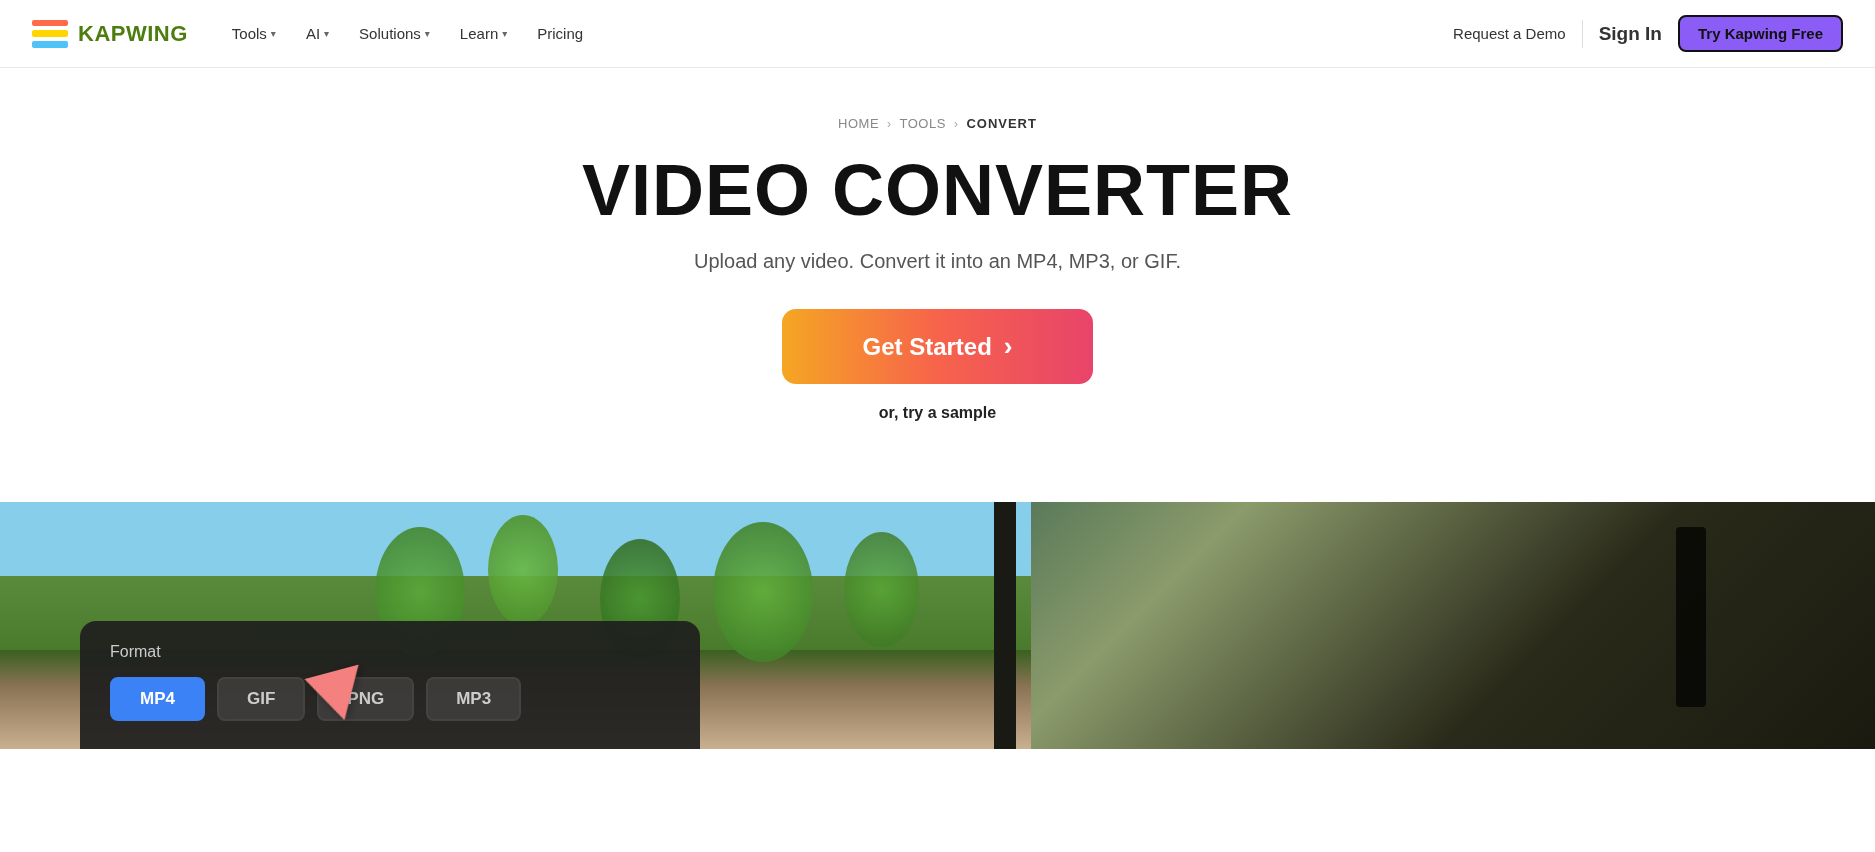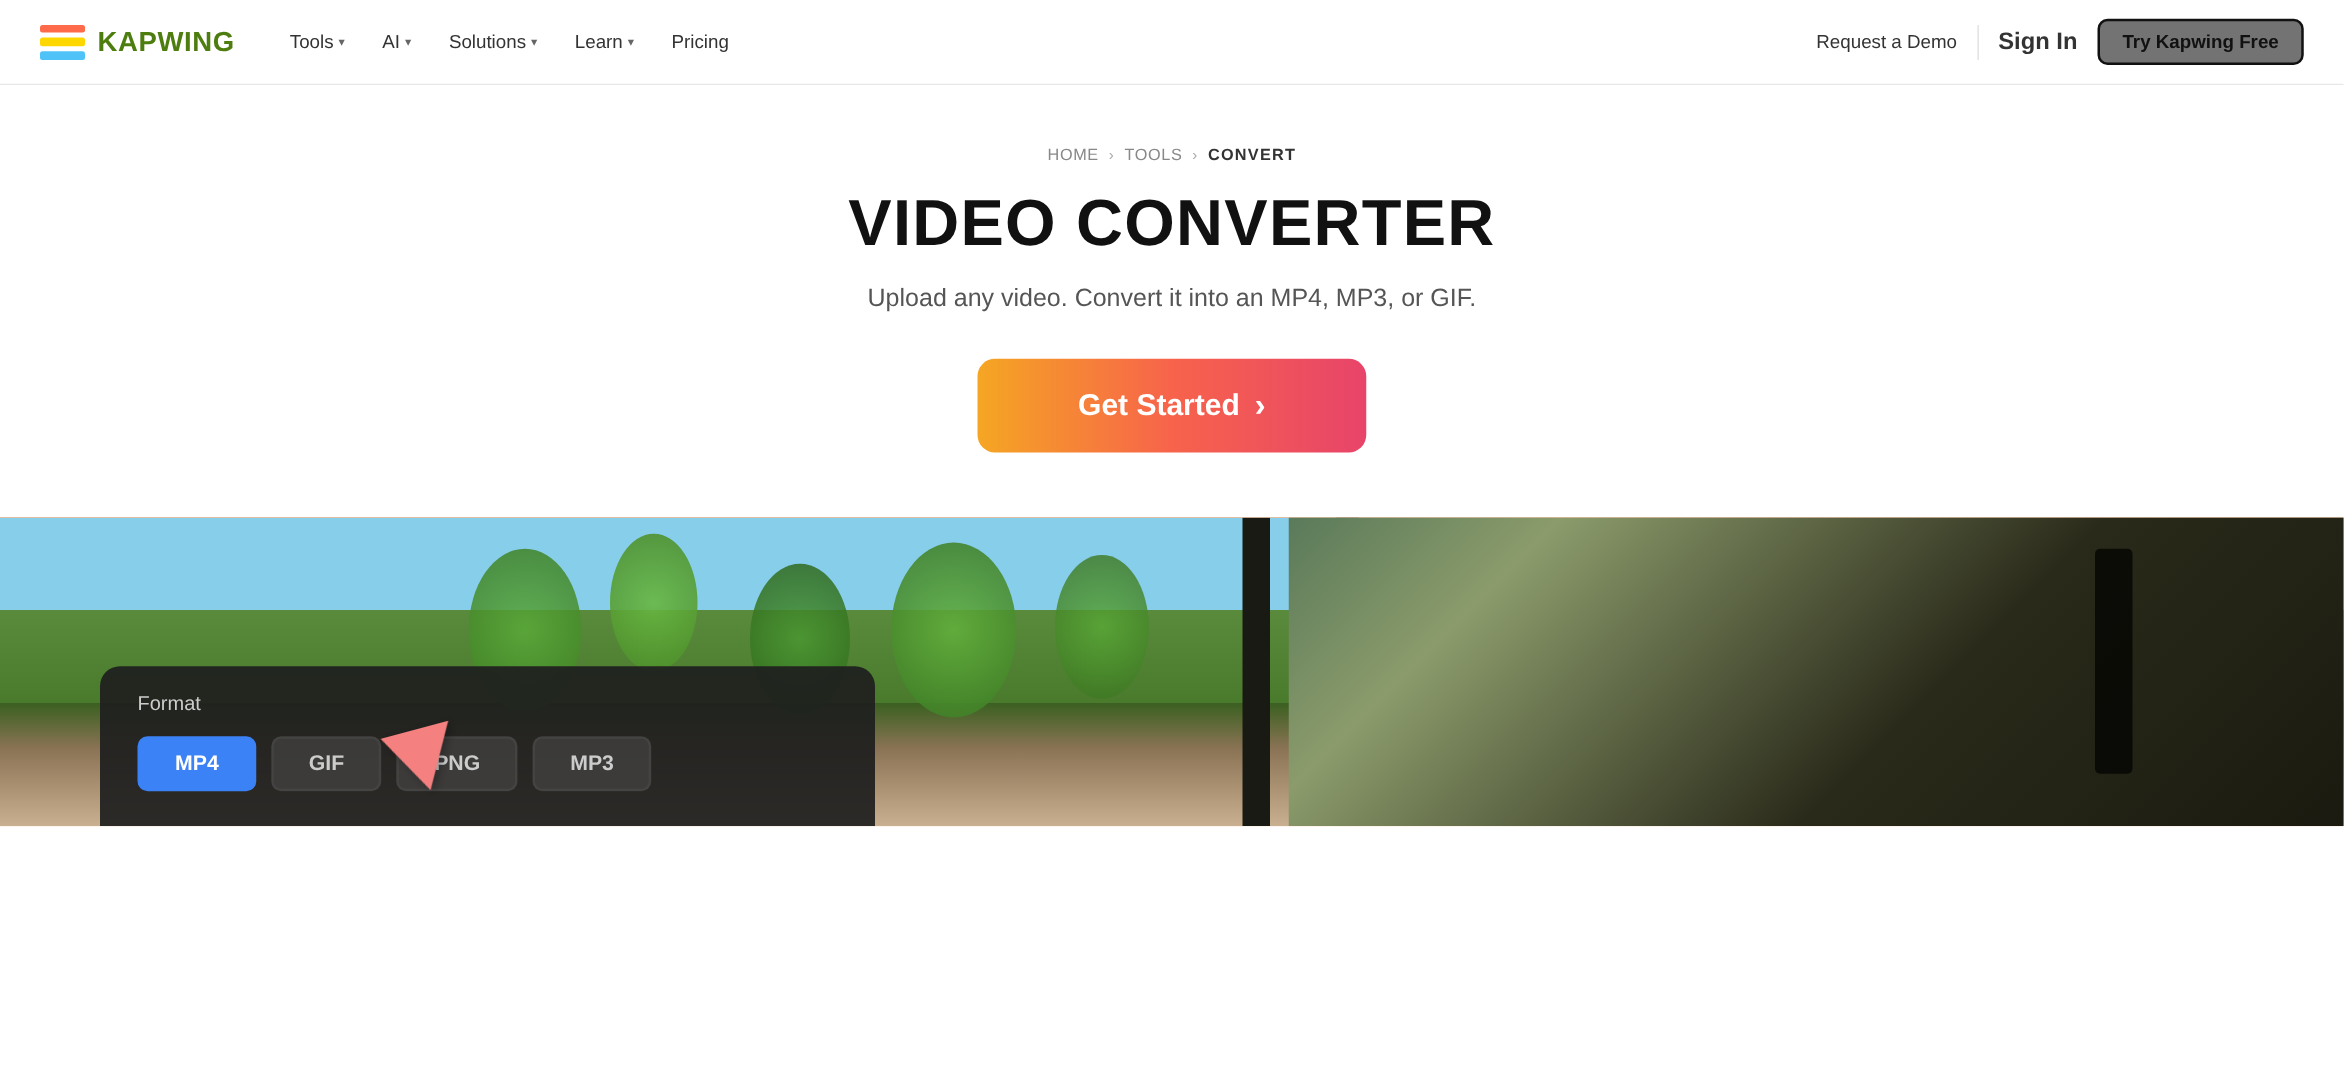--- a/index.html
+++ b/index.html
@@ -26,37 +26,37 @@
     }
     .nav-link .chevron { font-size: 10px; color: #666; }
     .nav-right { display: flex; align-items: center; gap: 16px; margin-left: 44px; }
     .nav-divider { width: 1px; height: 28px; background: #ddd; }
     .btn-demo { font-size: 15px; font-weight: 500; color: #333; text-decoration: none; cursor: pointer; }
     .btn-signin { font-size: 19px; font-weight: 700; color: #333; text-decoration: none; cursor: pointer; }
     .btn-try {
       font-size: 15px; font-weight: 600; color: #111;
       border: 2px solid #111; border-radius: 8px;
       padding: 8px 18px; text-decoration: none; cursor: pointer;
-      background: #737373;
+      background: #8b5cf6;
     }
 
     
     .hero {
       text-align: center; padding: 48px 20px 32px; background: #fff;
     }
     .breadcrumb {
       font-size: 13px; color: #888; margin-bottom: 20px; letter-spacing: 0.5px;
       display: flex; align-items: flex-end; justify-content: center; gap: 8px;
     }
     .breadcrumb a { color: #888; text-decoration: none; }
     .breadcrumb .sep { color: #aaa; font-size: 12px; }
     .breadcrumb .current { color: #333; font-weight: 700; letter-spacing: 1px; }
 
     .hero-title {
-      font-size: 52px; font-weight: 800; color: #111;
+      font-size: 72px; font-weight: 800; color: #111;
       letter-spacing: 1px; margin-bottom: 20px; line-height: 1.1;
     }
     .hero-subtitle {
       font-size: 20px; color: #555; margin-bottom: 36px; margin-top: 20px;
     }
 
     .btn-get-started {
       display: inline-flex; align-items: center; gap: 12px;
       background: linear-gradient(to right, #F5A623, #F7634B, #E8446A);
       color: #fff; font-size: 24px; font-weight: 700;
@@ -186,20 +186,21 @@
   </div>
 
   <h1 class="hero-title">VIDEO CONVERTER</h1>
   <p class="hero-subtitle">Upload any video. Convert it into an MP4, MP3, or GIF.</p>
 
   <a class="btn-get-started" href="#">
     <span>Get Started</span>
     <span class="arrow">›</span>
   </a>
 
+  <p class="try-sample">or, try a sample</p>
 </div>
 
 <div class="preview-section">
   <div class="video-bg">
 
     <div class="trees">
 
       <div style="position:absolute;top:10%;left:20%;width:90px;height:130px;background:radial-gradient(circle,#5aaa3a,#3a7a20);border-radius:50%;opacity:0.85;"></div>
       <div style="position:absolute;top:5%;left:26%;width:70px;height:110px;background:radial-gradient(circle,#68b842,#4a8a28);border-radius:50%;opacity:0.9;"></div>
       <div style="position:absolute;top:15%;left:32%;width:80px;height:120px;background:radial-gradient(circle,#4a9832,#2a6018);border-radius:50%;opacity:0.85;"></div>

